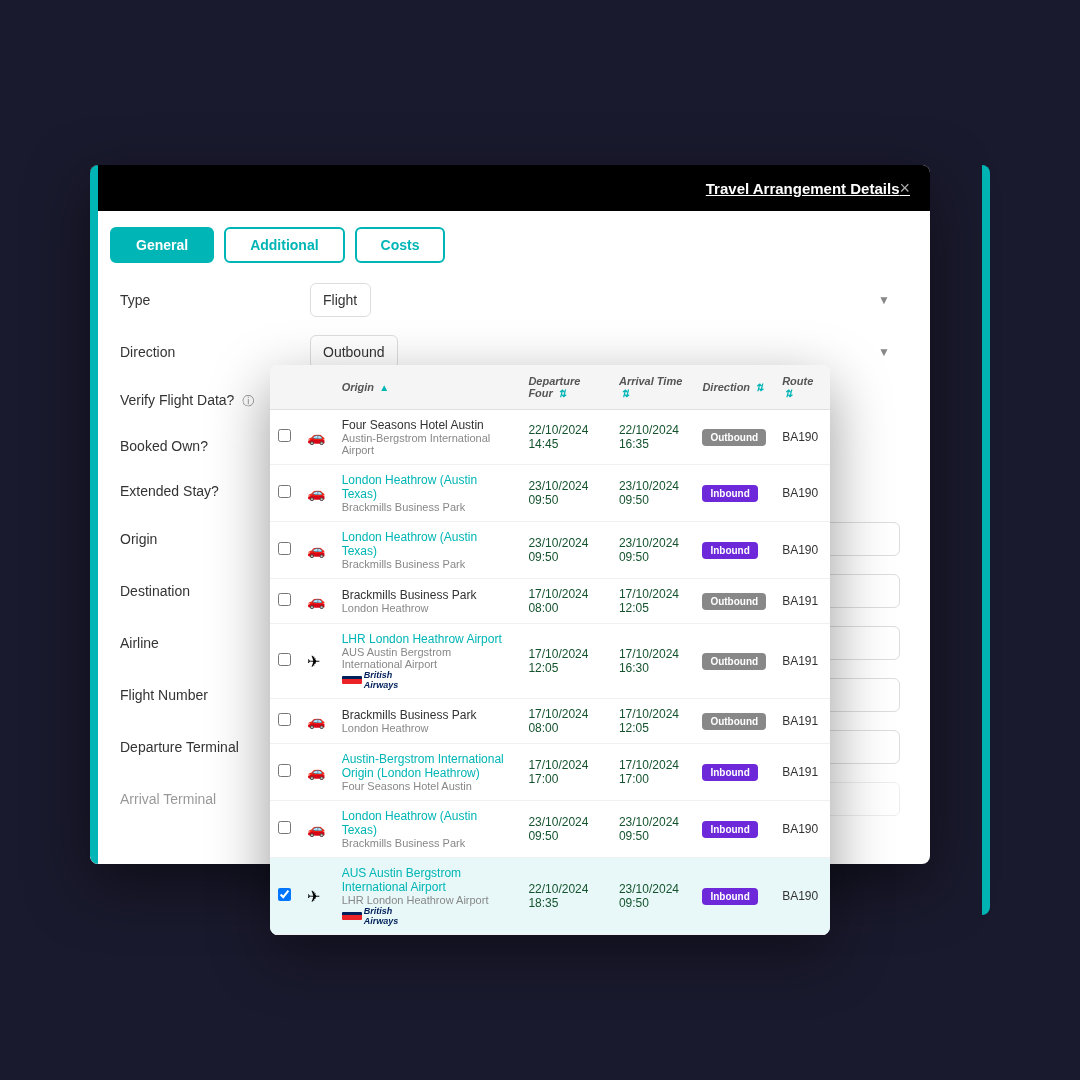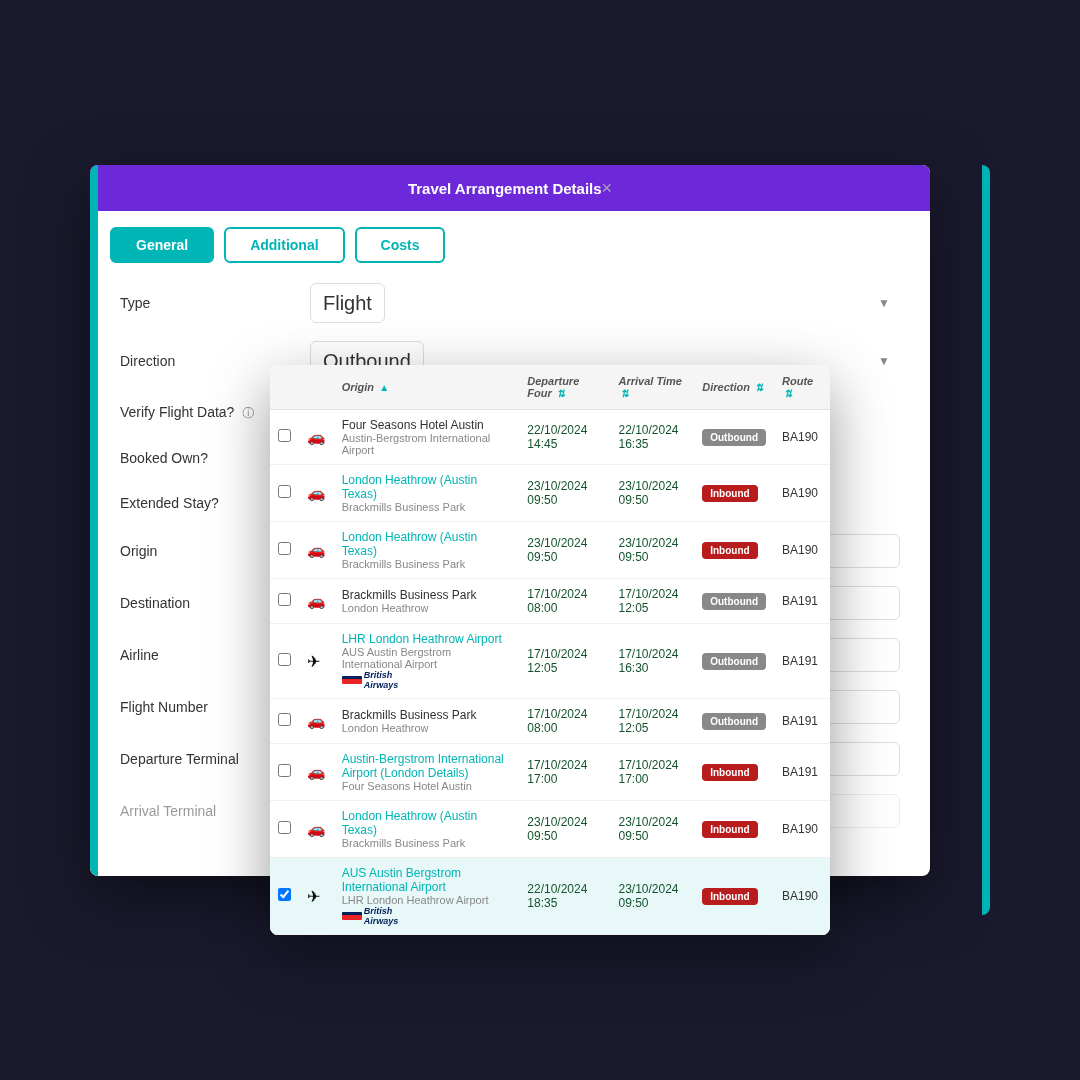--- a/index.html
+++ b/index.html
@@ -23,26 +23,27 @@
       position: absolute;
       top: 0;
       left: 0;
       width: 840px;
       background: #fff;
       border-radius: 8px;
       box-shadow: 0 20px 60px rgba(0,0,0,0.5);
       overflow: hidden;
     }
     .modal-header {
-      background: #6d28d9;
+      background: #000000;
       color: #fff;
       padding: 14px 20px;
       display: flex;
       align-items: center;
-      justify-content: center;
+      justify-content: flex-end;
+      text-decoration: underline;
     }
     .modal-header-title {
       font-size: 15px;
       font-weight: 600;
     }
     .modal-close {
       color: #aaa;
       font-size: 18px;
       cursor: pointer;
       line-height: 1;
@@ -100,21 +101,21 @@
       padding: 8px 12px;
       font-size: 14px;
       color: #333;
       background: #fff;
     }
     .form-select {
       flex: 1;
       border: 1px solid #ddd;
       border-radius: 6px;
       padding: 8px 12px;
-      font-size: 20px;
+      font-size: 14px;
       color: #333;
       background: #fff;
       appearance: none;
       -webkit-appearance: none;
       position: relative;
     }
     .select-wrapper {
       flex: 1;
       position: relative;
     }
@@ -197,21 +198,21 @@
       border-radius: 4px;
       font-size: 10px;
       font-weight: 600;
       white-space: nowrap;
     }
     .badge-outbound {
       background: #888;
       color: #fff;
     }
     .badge-inbound {
-      background: #b91c1c;
+      background: #6d28d9;
       color: #fff;
     }
     .route-text {
       font-size: 12px;
       color: #333;
       font-weight: 500;
     }
     .british-airways-logo {
       display: inline-flex;
       align-items: center;
@@ -541,21 +542,21 @@
     <td>
       <span class="route-text">BA191</span>
     </td>
   </tr>
           <tr>
     <td class="cb-cell">
       <input type="checkbox" style="">
     </td>
     <td><span style="font-size:15px;">🚗</span></td>
     <td>
-      <div class="origin-main">Austin-Bergstrom International Airport (London Details)</div>
+      <div class="origin-main">Austin-Bergstrom International Origin (London Heathrow)</div>
                   <div class="origin-sub">Four Seasons Hotel Austin</div>
 
     </td>
     <td>
       <div class="datetime">17/10/2024</div>
       <div class="datetime">17:00</div>
     </td>
     <td>
       <div class="datetime">17/10/2024</div>
       <div class="datetime">17:00</div>

